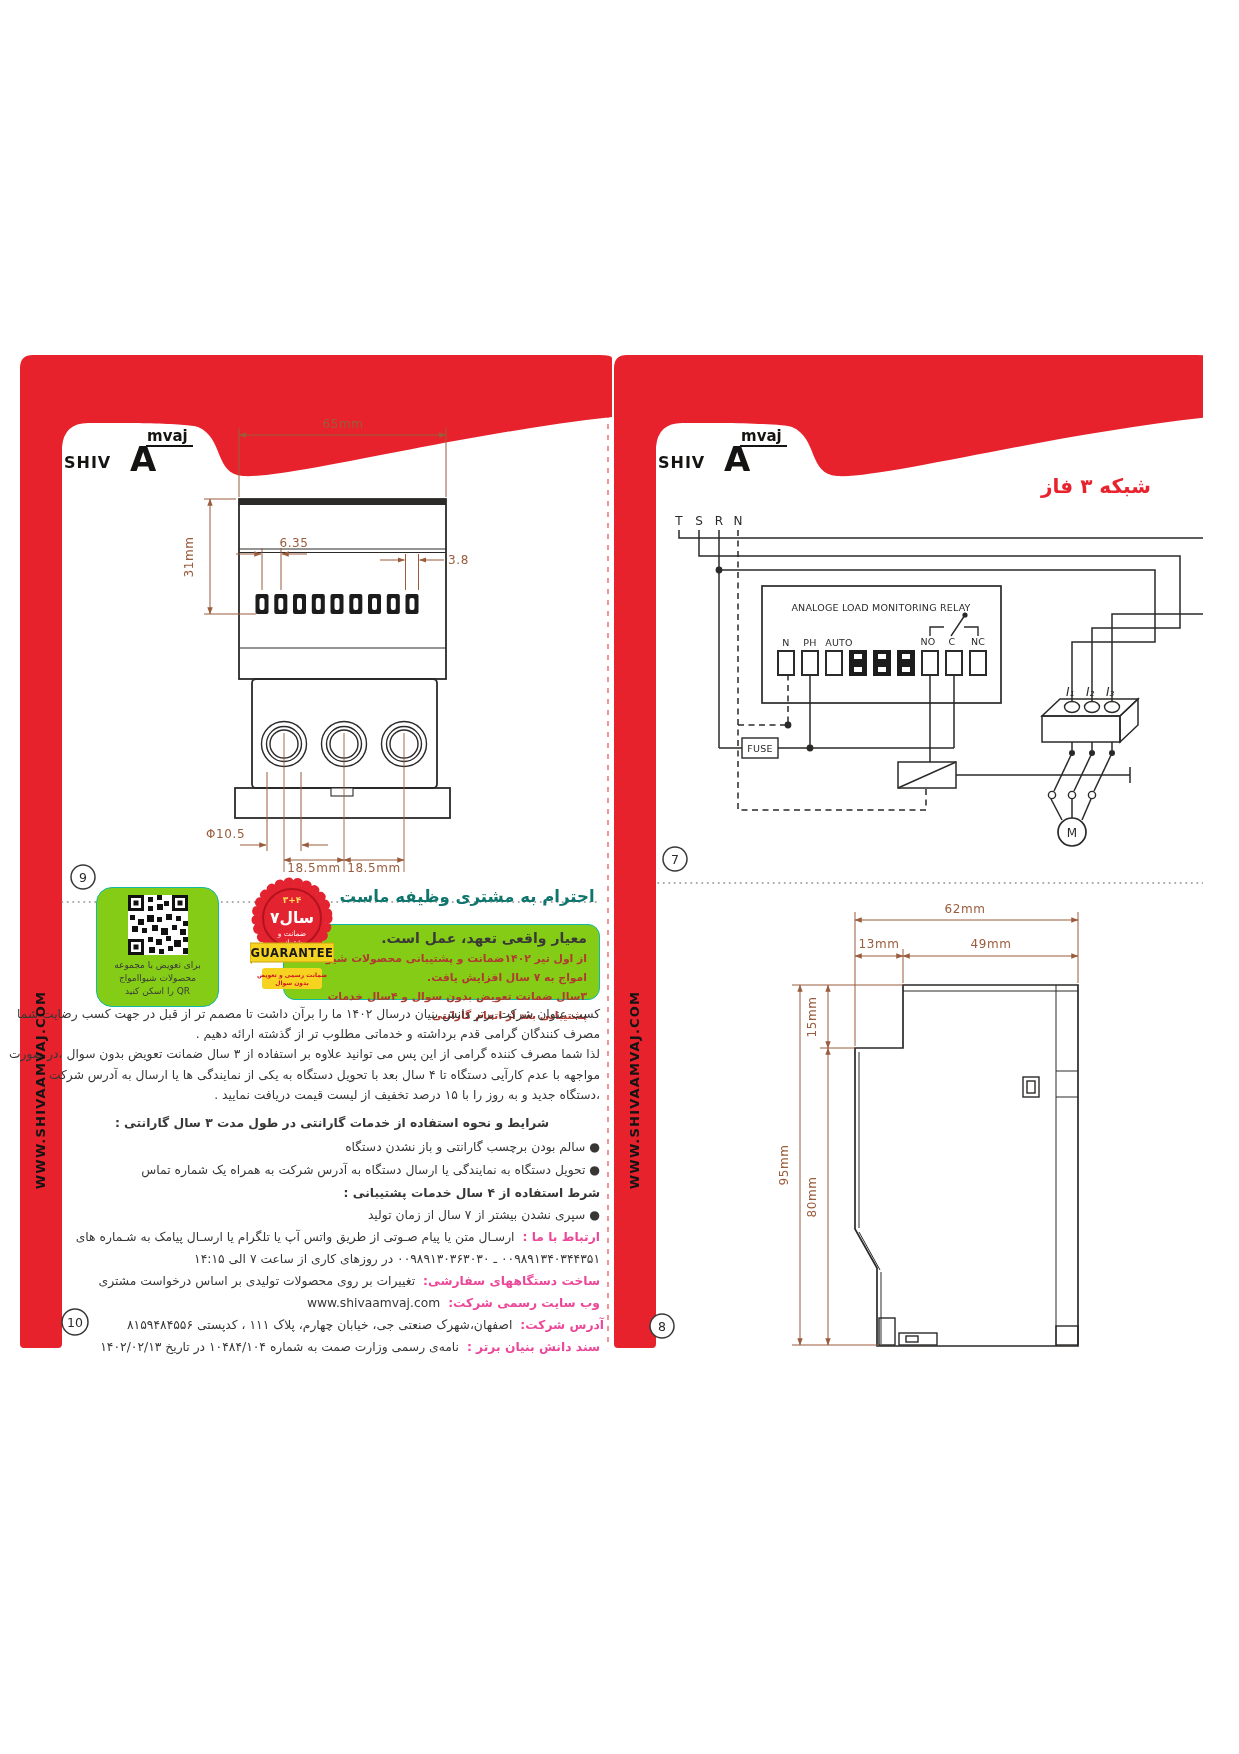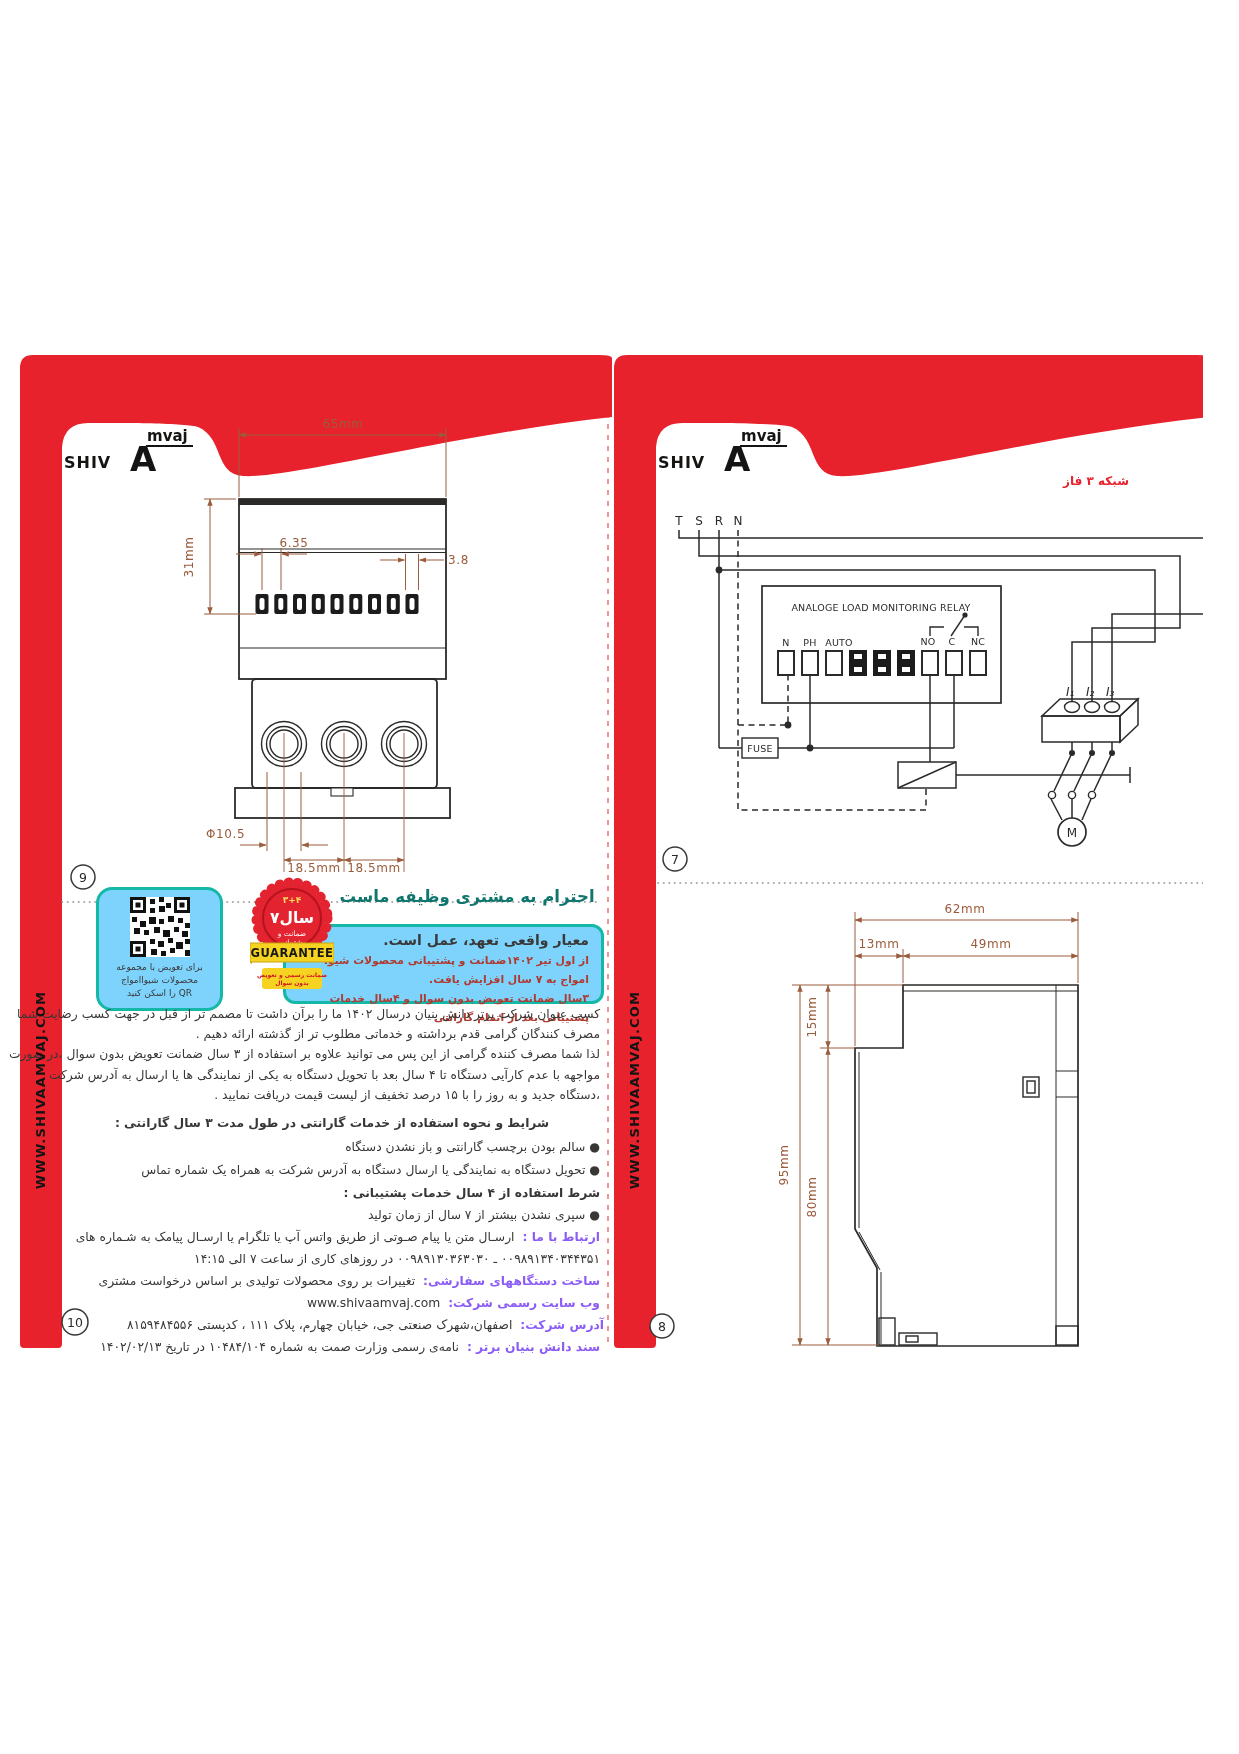--- a/index.html
+++ b/index.html
@@ -5,30 +5,30 @@
   html,body{margin:0;padding:0;background:#fff;}
   body{width:1239px;height:1754px;position:relative;font-family:"DejaVu Sans",sans-serif;}
   .stage{position:absolute;left:0;top:0;width:1203px;height:1754px;overflow:hidden;}
   svg.overlay{position:absolute;left:0;top:0;z-index:1;}
   .ink{stroke:#2b2a29;fill:none;}
   .dim{stroke:#9a5c3d;fill:none;stroke-width:1;}
   .dimtxt{font-size:12px;fill:#9a5c3d;letter-spacing:.6px;}
   .schtxt{font-size:12px;fill:#2b2a29;}
   .lbl9{font-size:9.5px;fill:#2b2a29;letter-spacing:.2px;}
   .numtxt{font-size:12.5px;fill:#2b2a29;}
-  .red{color:#8b5cf6;font-weight:bold;}
+  .red{color:#ec4899;font-weight:bold;}
   .logo{position:absolute;z-index:3;width:112px;height:46px;color:#151413;}
   .logo .shiv{position:absolute;left:0;bottom:1px;font-weight:800;font-size:16px;letter-spacing:1px;}
   .logo .bigA{position:absolute;left:66px;bottom:0;font-weight:800;font-size:34px;line-height:.78;}
   .logo .mvaj{position:absolute;left:82px;top:0;font-weight:800;font-size:15px;border-bottom:2.5px solid #151413;padding:0 5px 0 1px;}
   .vsite{position:absolute;z-index:3;width:220px;height:16px;text-align:center;transform:rotate(-90deg);
          font-weight:bold;font-size:13px;letter-spacing:1.2px;color:#141414;}
-  .fa-title{position:absolute;z-index:3;font-weight:800;font-size:12px;color:#e8232e;direction:rtl;text-align:center;}
+  .fa-title{position:absolute;z-index:3;font-weight:800;font-size:20px;color:#e8232e;direction:rtl;text-align:center;}
   .headline{position:absolute;z-index:3;font-weight:800;font-size:16.5px;color:#0f766e;direction:rtl;text-align:center;}
-  .pinkbox{position:absolute;z-index:2;background:#7dd3fc;border:3px solid #14b8a6;border-radius:12px;direction:rtl;}
+  .pinkbox{position:absolute;z-index:2;background:#84cc16;border:1px solid #14b8a6;border-radius:12px;direction:rtl;}
   .pb-l1{font-weight:800;font-size:14px;color:#3a3938;padding:5px 12px 0 8px;}
   .pb-l2{font-weight:bold;font-size:10.8px;color:#b03a30;padding:3px 12px 0 8px;line-height:19px;}
   .qrcap{font-size:9px;color:#3a3938;text-align:center;direction:rtl;line-height:13px;}
   .para{position:absolute;z-index:2;width:536px;direction:rtl;font-size:12.3px;color:#383736;}
   .para .jl{text-align:justify;text-align-last:justify;height:20.2px;white-space:nowrap;}
   .para .rl{text-align:right;height:20.2px;}
   .tline{position:absolute;z-index:2;width:536px;direction:rtl;text-align:right;font-size:12.3px;color:#383736;white-space:nowrap;}
   .tline .red{margin-left:4px;}
   .badge{position:absolute;z-index:4;}
   .gtext{font-weight:800;font-size:11.5px;letter-spacing:.5px;fill:#191919;}

